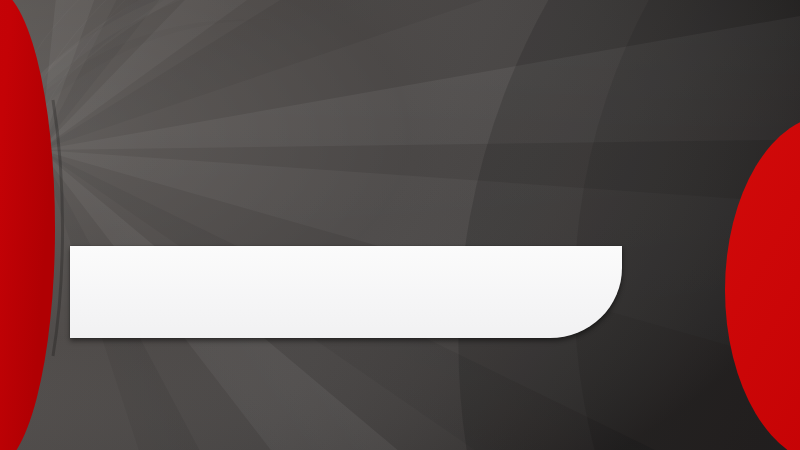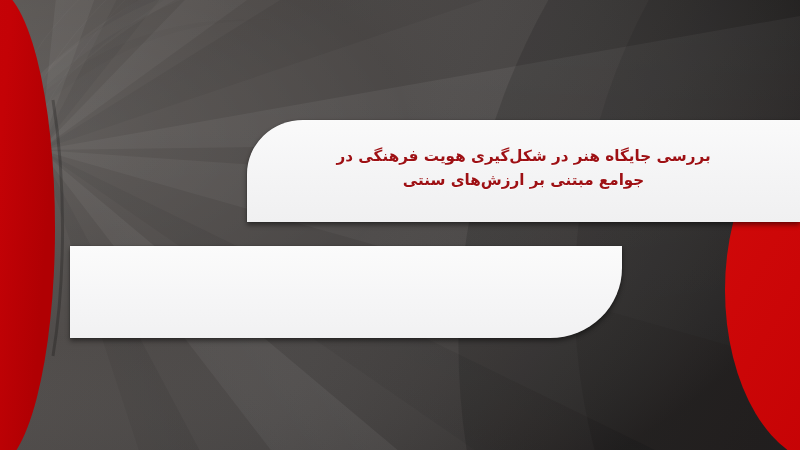--- a/index.html
+++ b/index.html
@@ -157,22 +157,18 @@
       </g>
     </g>
 
     <ellipse cx="-7" cy="228" rx="62" ry="240" fill="url(#gRedLeft)"></ellipse>
 
     <path d="M53,100 A62,240 0 0,1 53,356" fill="none" stroke="#000000" stroke-opacity="0.22" stroke-width="3"></path>
 
     <ellipse cx="830" cy="290" rx="105" ry="175" fill="url(#gRedRight)"></ellipse>
   </svg>
 
-  <div class="title-panel">
-    <div class="title-text">بررسی جایگاه هنر در شکل‌گیری هویت فرهنگی در
-جوامع مبتنی بر ارزش‌های سنتی</div>
-  </div>
 
   <div class="content-panel">
     <div class="content-text"></div>
   </div>
 
 </div>
 
 </body></html>

